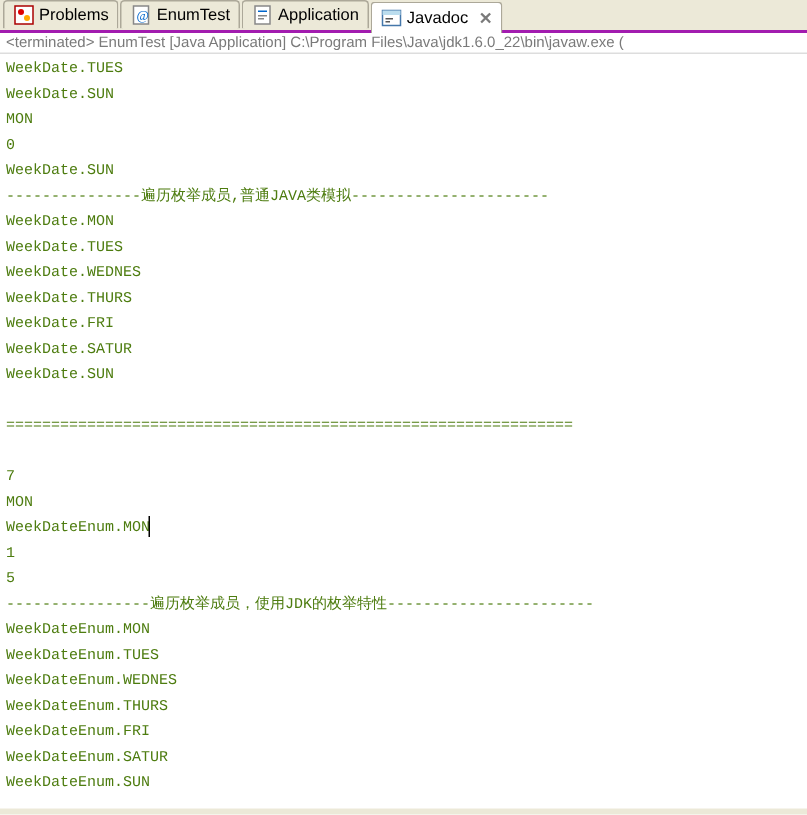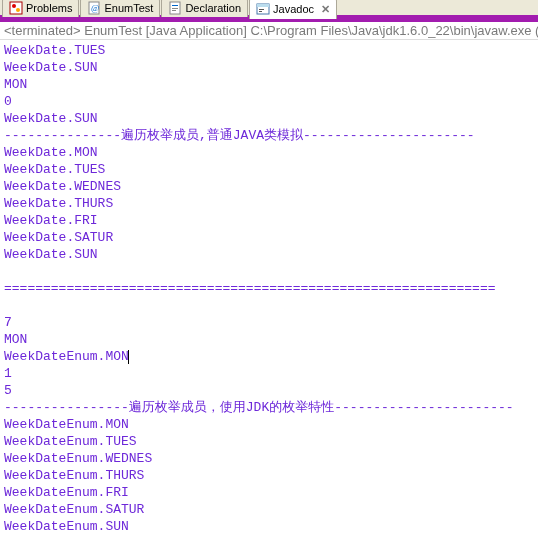--- a/index.html
+++ b/index.html
@@ -6,23 +6,23 @@
     body {
       font-family: "Microsoft Sans Serif", Arial, sans-serif;
       font-size: 11px;
       background: #ece9d8;
       width: 538px;
       height: 543px;
       overflow: hidden;
     }
     .tab-bar {
       display: flex;
-      align-items: center;
+      align-items: flex-start;
       background: #ece9d8;
-      border-bottom: 7px solid #a21caf;
+      border-bottom: 2px solid #a21caf;
       height: 22px;
       padding-left: 2px;
     }
     .tab {
       display: flex;
       align-items: center;
       gap: 3px;
       padding: 2px 6px;
       background: #ece9d8;
       border: 1px solid #aca899;
@@ -49,32 +49,32 @@
     .close-x {
       margin-left: 4px;
       color: #7a7a7a;
       font-weight: bold;
       cursor: pointer;
     }
     .status-bar {
       background: #ffffff;
       border-bottom: 1px solid #ddd;
       padding: 1px 4px;
-      font-size: 13px;
+      font-size: 10px;
       color: #7a7a7a;
       white-space: nowrap;
       overflow: hidden;
     }
     .console-output {
       background: #ffffff;
       font-family: "Courier New", monospace;
-      font-size: 13px;
+      font-size: 10px;
       line-height: 17px;
       padding: 2px 4px;
-      color: #6d28d9;
+      color: #4d7c0f;
       white-space: pre;
       height: calc(100% - 40px);
       overflow: hidden;
     }
     .cursor {
       display: inline-block;
       width: 1px;
       height: 14px;
       background: #000;
       vertical-align: text-bottom;
@@ -106,21 +106,21 @@
   </div>
   <div class="tab">
     <span class="tab-icon">
       <svg viewBox="0 0 14 14">
           <rect x="2" y="1" width="10" height="12" fill="#fff" stroke="#888"></rect>
           <rect x="4" y="4" width="6" height="1" fill="#06c"></rect>
           <rect x="4" y="7" width="6" height="1" fill="#888"></rect>
           <rect x="4" y="9" width="4" height="1" fill="#888"></rect>
         </svg>
     </span>
-    <span>Declaration</span>
+    <span>Application</span>
   </div>
   <div class="tab active">
     <span class="tab-icon">
       <svg viewBox="0 0 14 14">
           <rect x="1" y="2" width="12" height="10" fill="#fff" stroke="#47a"></rect>
           <rect x="1" y="2" width="12" height="3" fill="#bde"></rect>
           <rect x="3" y="7" width="5" height="1" fill="#555"></rect>
           <rect x="3" y="9" width="3" height="1" fill="#555"></rect>
         </svg>
     </span>

